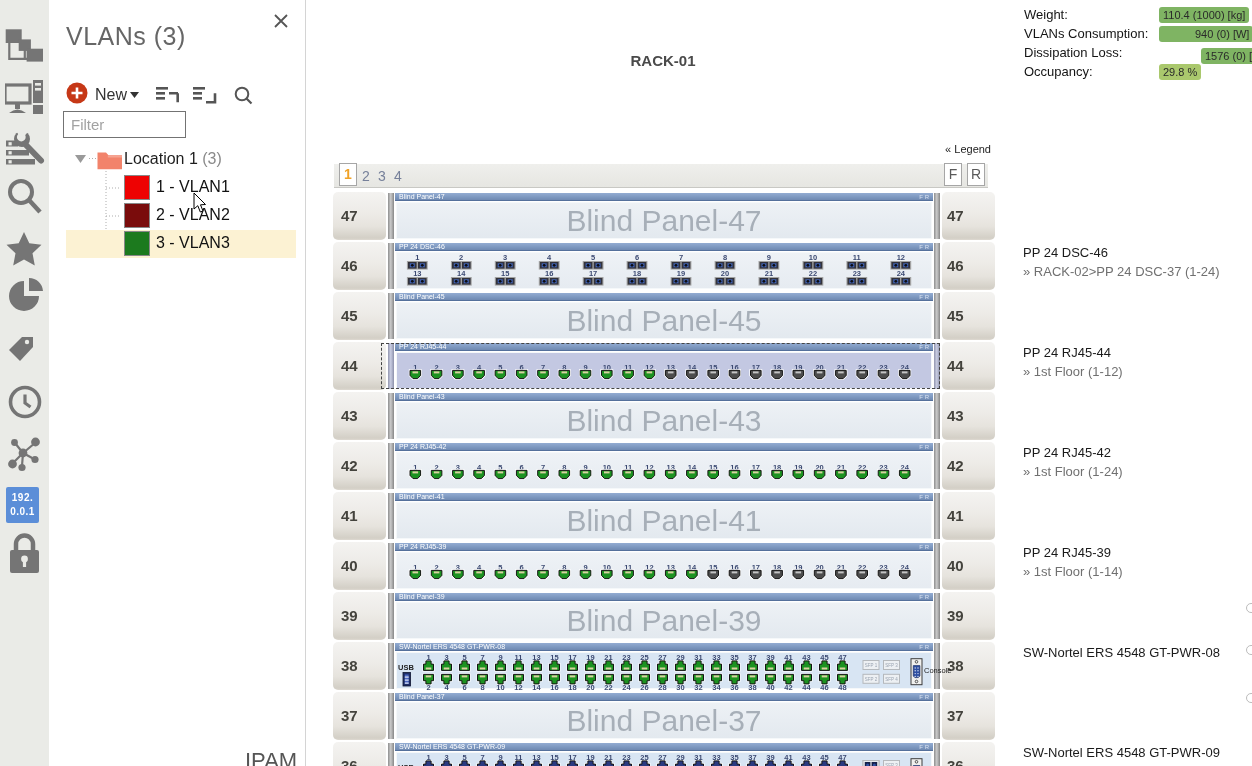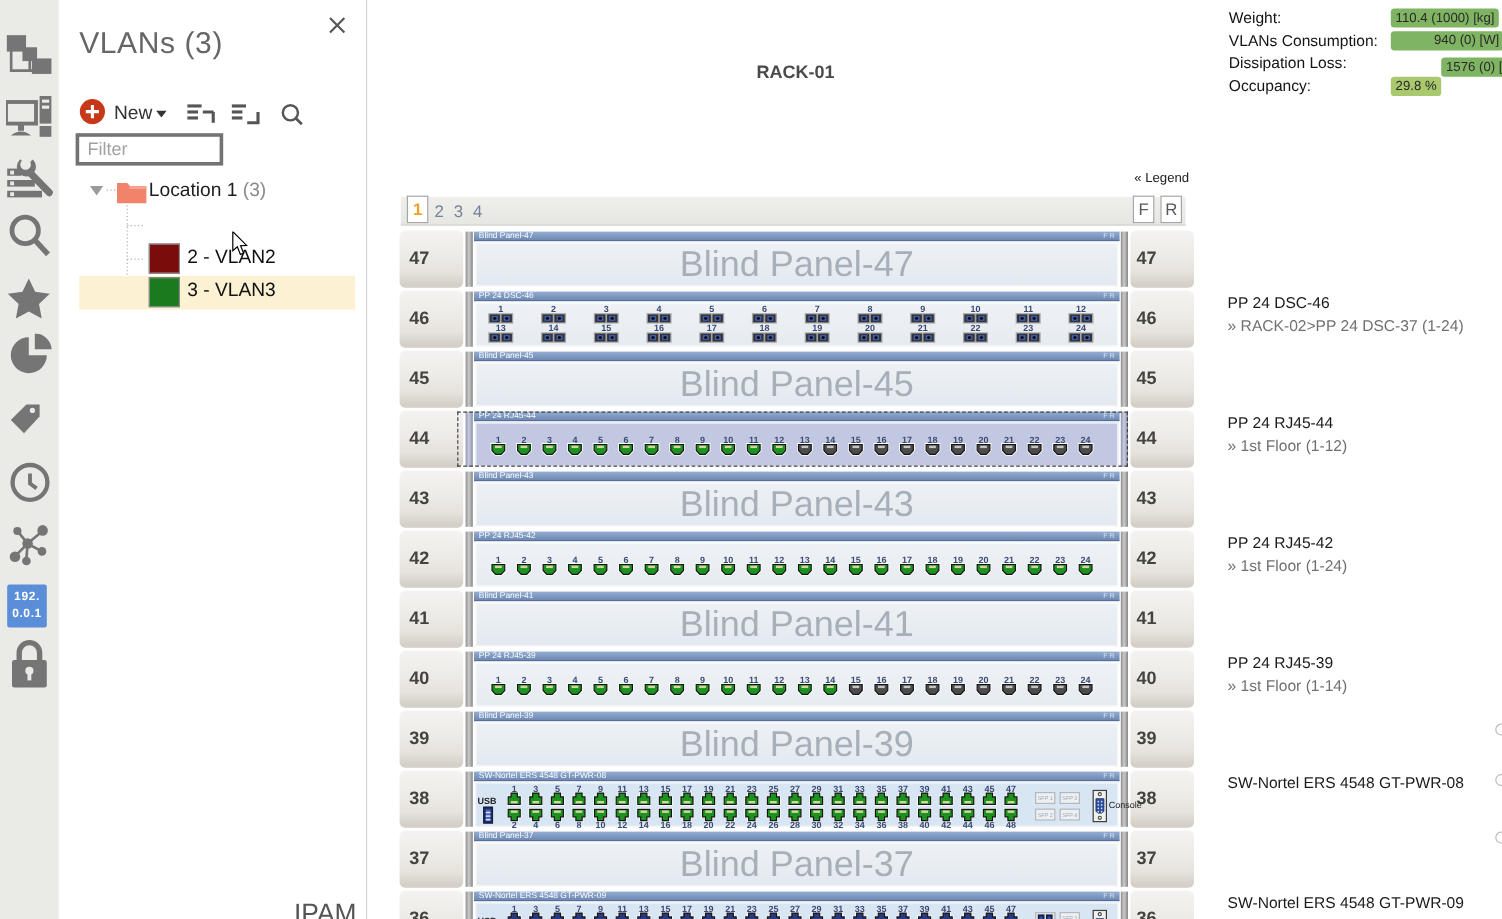--- a/index.html
+++ b/index.html
@@ -2,21 +2,21 @@
 <html><head><meta charset="utf-8"><style>
 * { margin:0; padding:0; box-sizing:border-box; }
 html,body { width:1252px; height:766px; overflow:hidden; background:#fff;
   font-family:"Liberation Sans", sans-serif; position:relative; }
 .sidebar { position:absolute; left:0; top:0; width:49px; height:766px; background:#eaebe7; }
 .panel { position:absolute; left:49px; top:0; width:257px; height:766px; background:#fff; border-right:1px solid #d4d4d4; }
 .xclose { position:absolute; left:225px; top:14px; }
 .ptitle { position:absolute; left:17px; top:22px; font-size:25px; color:#666; letter-spacing:0.5px; }
 .toolbar { position:absolute; left:17px; top:83px; height:24px; display:flex; align-items:center; }
 .newtxt { font-size:16px; color:#333; margin-left:7px; }
-.filter { position:absolute; left:14px; top:111px; width:123px; height:27px; border:3px solid #737373; font-size:15px; color:#333; padding-left:7px; font-family:"Liberation Sans",sans-serif; }
+.filter { position:absolute; left:14px; top:111px; width:123px; height:27px; border:1px solid #737373; font-size:15px; color:#333; padding-left:7px; font-family:"Liberation Sans",sans-serif; }
 .filter::placeholder { color:#a2a2a2; }
 .trow span { white-space:nowrap; }
 .vrow { position:absolute; left:17px; width:230px; height:28px; }
 .vrow.hl { background:#fcf2d3; }
 .sw { position:absolute; left:58px; top:1px; width:26px; height:25px; border:1px solid #888; }
 .vl { position:absolute; left:90px; top:4px; font-size:16px; color:#111; }
 .ipam { position:absolute; left:196px; top:748px; width:100px; font-size:22px; color:#555; }
 .rtitle { position:absolute; left:29px; top:12px; width:656px; text-align:center; font-size:15px; font-weight:bold; color:#4a4a4a; }
 .legend { position:absolute; left:585px; top:143px; width:100px; text-align:right; font-size:11px; color:#222; }
 .tabbar { position:absolute; left:28px; top:164px; width:654px; height:24px;
@@ -156,20 +156,24 @@
   <svg width="11" height="8" viewBox="0 0 11 8" style="position:absolute;left:26px;top:155px">
         <path d="M0,0 h11 l-5.5,8 z" fill="#9a9a9a"></path>
       </svg>
   <svg width="26" height="21" viewBox="0 0 26 21" style="position:absolute;left:48px;top:149px">
     <path d="M0.5,3.5 h8.5 l2.5,2.8 h13.5 v14 h-24.5 z" fill="#f2836b"></path>
     <rect x="10.5" y="0.8" width="15" height="2.6" fill="#ffffff"></rect>
     <rect x="10.8" y="6.6" width="14.2" height="1.9" fill="#f6a491"></rect>
   </svg>
   <span style="position:absolute;left:75px;top:150px;font-size:16px;color:#1e1e1e">Location 1 <span style="color:#8a8a8a">(3)</span></span>
 </div>
+<div class="vrow" style="top:174px">
+      <span class="sw" style="background:#ee0202"></span>
+      <span class="vl">1 - VLAN1</span>
+    </div>
 <div class="vrow" style="top:202px">
       <span class="sw" style="background:#7a0c0c"></span>
       <span class="vl">2 - VLAN2</span>
     </div>
 <div class="vrow hl" style="top:230px">
       <span class="sw" style="background:#1c7a1e"></span>
       <span class="vl">3 - VLAN3</span>
     </div>
 <svg width="14" height="21" viewBox="0 0 14 21" style="position:absolute;left:144px;top:193px">
   <path d="M1,0 L1,16 L4.8,12.7 L7.3,19 L10,18 L7.5,11.8 L12.5,11.5 Z" fill="#fff" stroke="#000" stroke-width="1"></path>

